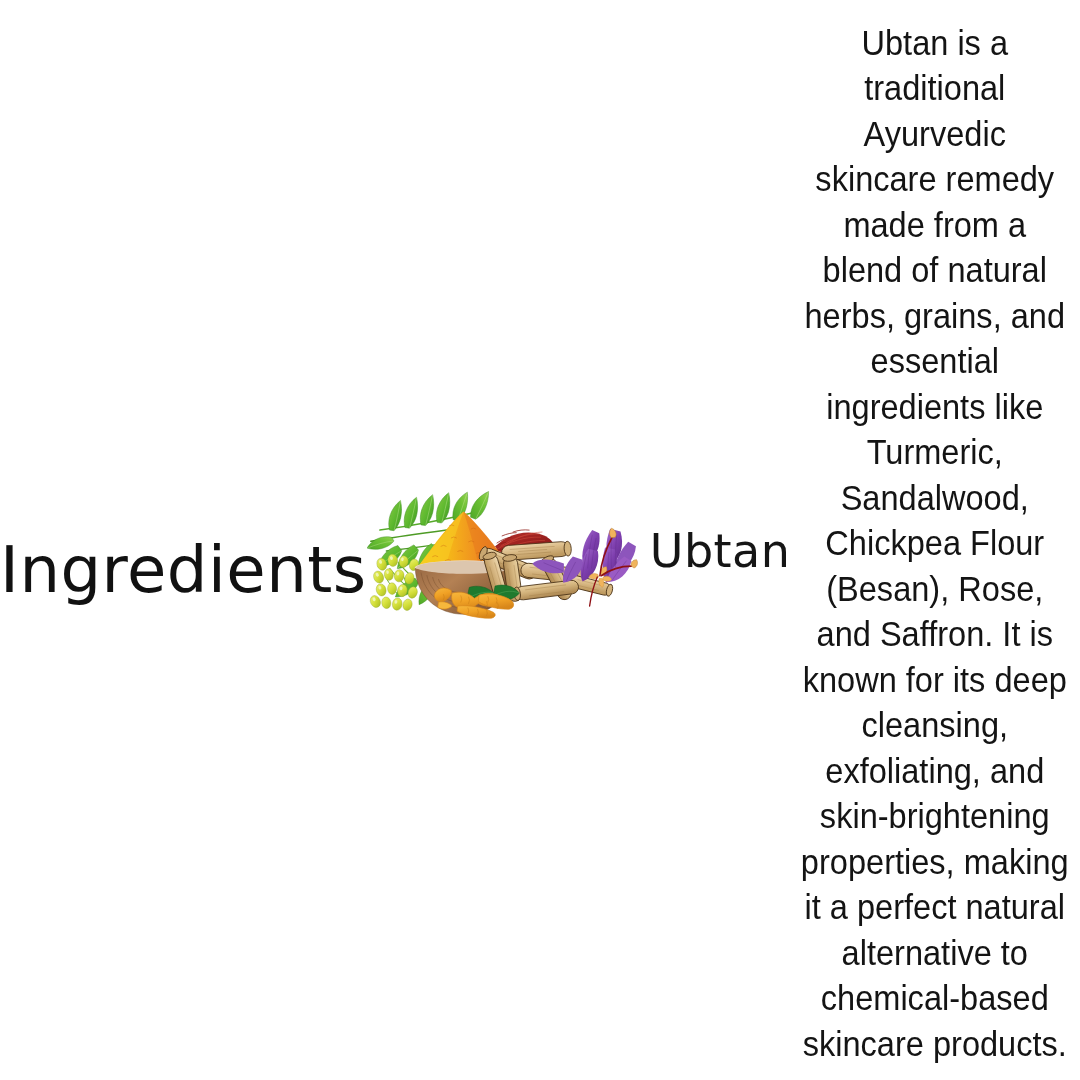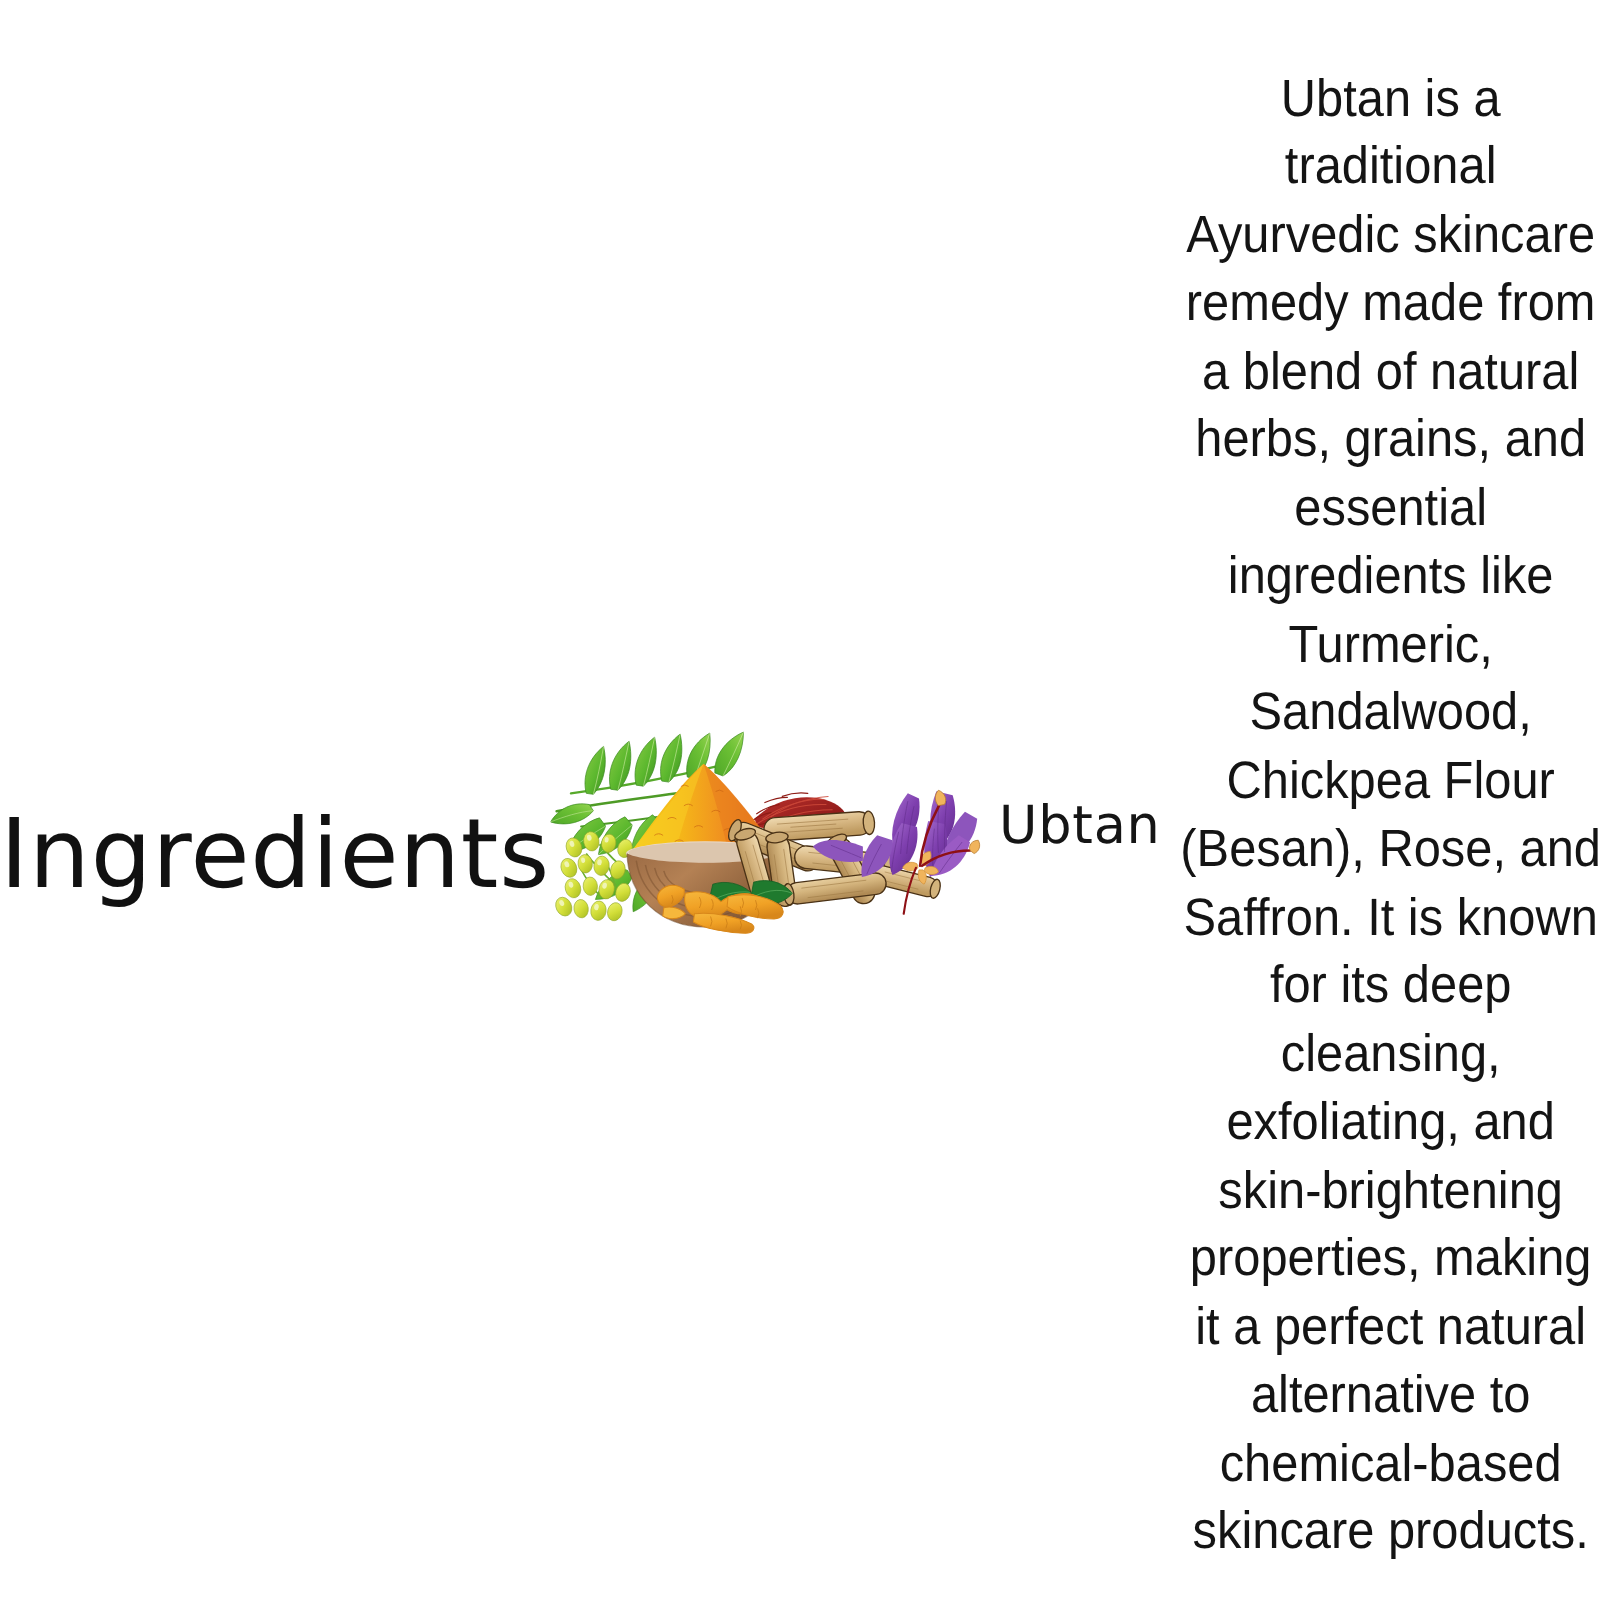--- a/index.html
+++ b/index.html
@@ -38,21 +38,21 @@
     width:880px;
     height:430px;
     margin-top:22px;
   }
   .illustration svg{ display:block; width:100%; height:100%; }
 
   
   .subtitle{
     margin-top:22px;
     font-family:"DejaVu Sans", sans-serif;
-    font-size:35px;
+    font-size:46px;
     font-weight:400;
     letter-spacing:0.5px;
     color:#151515;
     text-align:center;
   }
   .body-text{
     width:900px;
     margin-top:6px;
     font-family:"Liberation Sans", sans-serif;
     font-size:35px;

